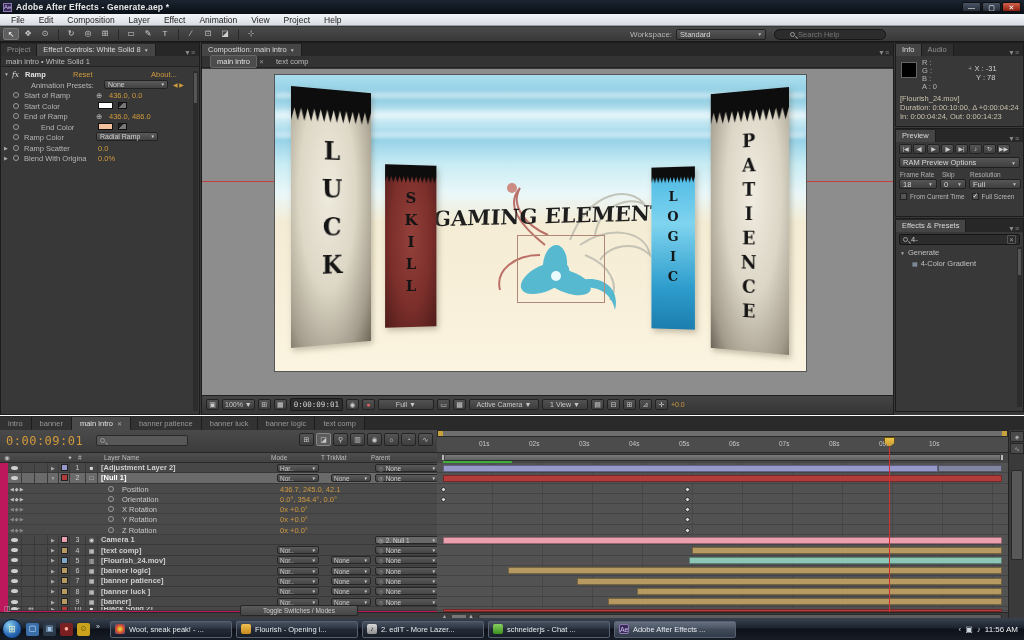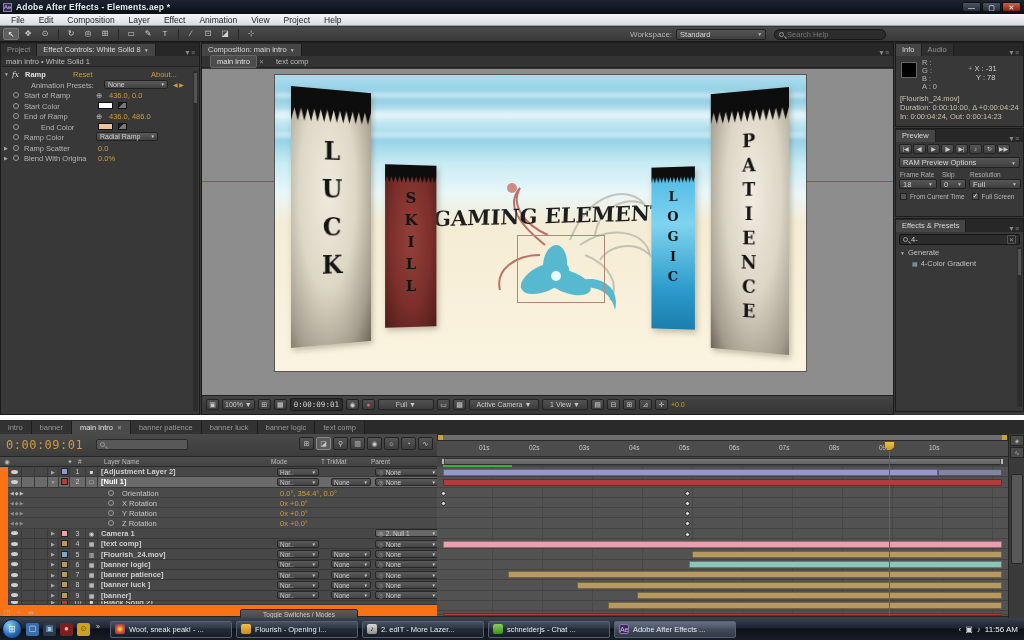--- a/index.html
+++ b/index.html
@@ -14,21 +14,21 @@
 #menubar{position:absolute;left:0;top:14px;width:1024px;height:12px;background:linear-gradient(180deg,#f4f6f8,#d9dde3);border-bottom:1px solid #9aa0a8;display:flex;align-items:center;padding-left:4px}
 #menubar span{font-size:8.5px;color:#1c1c1c;padding:0 7px}
 #toolbar{position:absolute;left:0;top:27px;width:1024px;height:15px;background:linear-gradient(180deg,#4a4a4a,#383838);border-bottom:1px solid #191919;display:flex;align-items:center;padding-left:3px}
 .tool{width:16px;height:12px;font-size:8px;line-height:12px;text-align:center;color:#cfcfcf;margin-right:1px;border-radius:2px}
 .tool.active{background:#5f5f5f;border:1px solid #777;color:#fff}
 .tsep{width:1px;height:11px;background:#2a2a2a;margin:0 4px}
 #wslabel{font-size:8px;color:#b5b5b5;margin-left:370px}
 .ddfield{background:linear-gradient(180deg,#565656,#3f3f3f);border:1px solid #202020;border-radius:2px;height:11px;display:flex;align-items:center;padding:0 3px;font-size:7.5px;color:#d5d5d5}
 .ddfield .arr{margin-left:auto;font-size:5px;color:#bbb;padding-left:4px}
 #wsdd{width:90px;margin-left:4px}
-#helpsearch{width:112px;height:11px;margin-left:8px;background:#2c2c2c;border:1px solid #161616;border-radius:6px;display:flex;align-items:center;padding:0 4px}
+#helpsearch{width:112px;height:11px;margin-left:8px;background:#2c2c2c;border:1px solid #161616;border-radius:6px;display:flex;align-items:center;padding:0 15px}
 #helpsearch input{background:transparent;border:none;outline:none;color:#9a9a9a;font-size:7.5px;width:90px}
 .lens{width:5px;height:5px;border:1px solid #9a9a9a;border-radius:50%;position:relative;display:inline-block;margin-right:3px;flex:0 0 auto}
 .lens::after{content:"";position:absolute;left:4px;top:4px;width:3px;height:1px;background:#9a9a9a;transform:rotate(45deg)}
 
 .panel{position:absolute;background:#383838;border:1px solid #1c1c1c}
 .ptabs{height:13px;background:#272727;display:flex;align-items:flex-end}
 .ptab{height:12px;line-height:12px;padding:0 6px;font-size:7.5px;color:#8f8f8f;background:#2f2f2f;border-right:1px solid #1c1c1c}
 .ptab.on{background:#454545;color:#d8d8d8}
 .pmenu{margin-left:auto;color:#888;font-size:7px;padding:0 4px}
 .darr{font-size:5px;color:#bbb;margin-left:3px}
@@ -87,21 +87,21 @@
 .cb{width:7px;height:7px;background:#555;border:1px solid #222;position:relative;flex:0 0 auto}
 .cb.on::after{content:"✓";position:absolute;left:0;top:-2px;font-size:7px;color:#ddd}
 #fxpanel{left:895px;top:218px;width:129px;height:194px}
 #fxsearch{margin:2px 3px;height:11px;background:#2c2c2c;border:1px solid #161616;border-radius:2px;display:flex;align-items:center;padding:0 3px}
 #fxsearch input{background:transparent;border:none;outline:none;color:#ccc;font-size:7.5px;width:90px}
 #fxsearch .clr{margin-left:auto;color:#999;font-size:6px;border:1px solid #555;padding:0 1px;border-radius:1px}
 .fxrow{font-size:7.5px;color:#c0c0c0;padding:1px 4px;display:flex;align-items:center;gap:3px}
 #fxscroll{position:absolute;right:1px;top:28px;width:5px;height:160px;background:#2c2c2c}
 #fxscroll::before{content:"";position:absolute;left:1px;top:2px;width:3px;height:26px;background:#555}
 
-#timeline{position:absolute;left:0;top:415px;width:1024px;height:203px;background:#f97316;border-top:5px solid #ffffff}
+#timeline{position:absolute;left:0;top:415px;width:1024px;height:203px;background:#be185d;border-top:1px solid #ffffff}
 #tltabs{height:14px;background:#2a2a2a;display:flex;align-items:flex-end}
 .tltab{height:13px;line-height:13px;padding:0 8px;font-size:7.5px;color:#979797;background:#323232;border-right:1px solid #1d1d1d}
 .tltab.on{background:#4a4a4a;color:#e0e0e0}
 .tltab .x{color:#aaa;font-size:6px;margin-left:4px}
 #tlbar{position:absolute;left:0;top:14px;width:437px;height:23px;background:linear-gradient(180deg,#4a4a4a,#3c3c3c);border-bottom:1px solid #252525}
 #tltc{position:absolute;left:6px;top:4px;font-family:"DejaVu Sans Mono",monospace;font-size:12px;color:#d29a3c;letter-spacing:.5px}
 #tlsearch{position:absolute;left:96px;top:5px;width:92px;height:11px;background:#585858;border:1px solid #2a2a2a;border-radius:2px;display:flex;align-items:center;padding:0 3px}
 #tlicons{position:absolute;right:4px;top:3px;display:flex;gap:2px}
 .tlibtn{width:15px;height:13px;font-size:7px;line-height:12px;text-align:center;color:#c8c8c8;background:linear-gradient(180deg,#545454,#3e3e3e);border:1px solid #242424;border-radius:2px}
 .tlibtn.on{border:1px solid #888;background:#5c5c5c}
@@ -157,21 +157,21 @@
 .tico{width:10px;height:10px;margin-right:4px;border-radius:2px;flex:0 0 auto;font-size:7px;line-height:10px;text-align:center}
 #tray{margin-left:auto;display:flex;align-items:center;gap:4px;padding-right:6px;color:#e6ebf2}
 #tray .ti{font-size:8px;color:#cfd8e2}
 #clock{font-size:8px;color:#f0f3f7}
 </style>
 </head>
 <body>
 
 <div id="titlebar">
   <span class="ae-ico">Ae</span>
-  <span class="t">Adobe After Effects - Elements.aep *</span>
+  <span class="t">Adobe After Effects - Generate.aep *</span>
   <div id="winbtns">
     <span>—</span>
     <span>▢</span>
     <span class="cl">✕</span>
   </div>
 </div>
 
 <div id="menubar">
   <span>File</span>
   <span>Edit</span>
@@ -542,20 +542,26 @@
       <span class="mdd" style="width:64px">
           <span style="color:#bbb;margin-right:2px">◎</span>
           <span>None</span>
           <span class="arr">▼</span>
         </span>
     </div>
 
     <div class="prow">
       <span class="knav">◀◆▶</span>
       <span class="sw pswx"></span>
+      <span class="pname">Position</span>
+      <span class="pval">436.7, 245.0, 42.1</span>
+    </div>
+    <div class="prow">
+      <span class="knav">◀◆▶</span>
+      <span class="sw pswx"></span>
       <span class="pname">Orientation</span>
       <span class="pval">0.0°, 354.4°, 0.0°</span>
     </div>
     <div class="prow">
       <span class="knav" style="opacity:.55">◀◆▶</span>
       <span class="sw pswx"></span>
       <span class="pname">X Rotation</span>
       <span class="pval">0x +0.0°</span>
     </div>
     <div class="prow">

